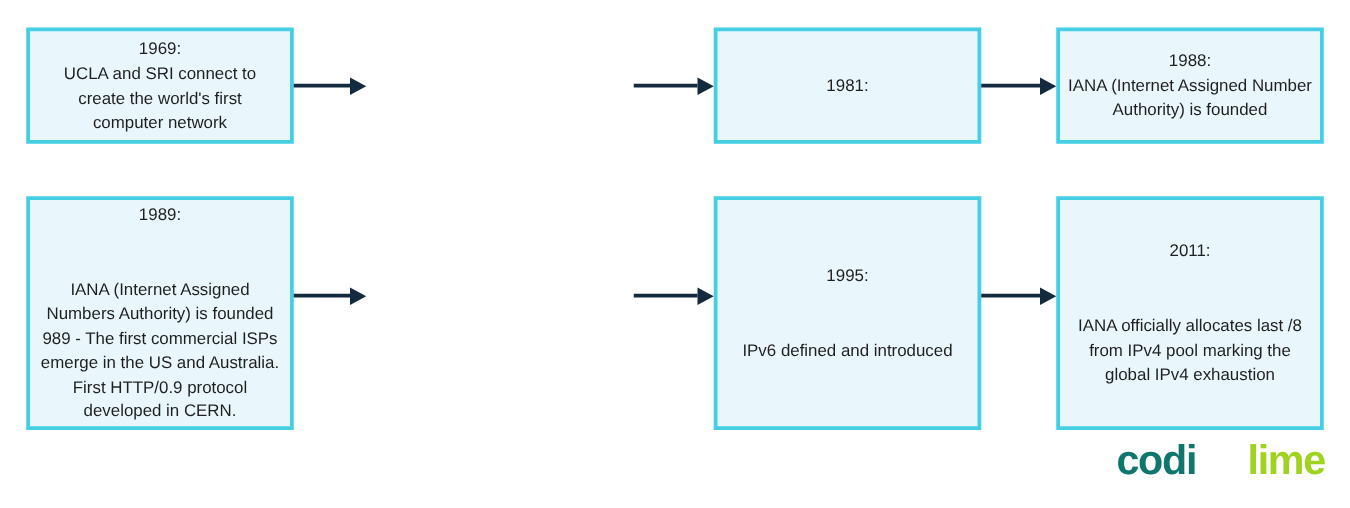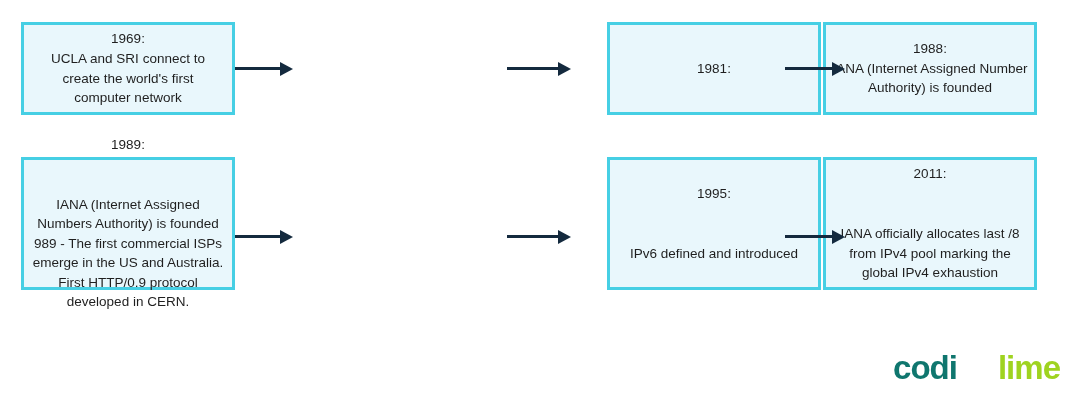--- a/index.html
+++ b/index.html
@@ -21,25 +21,25 @@
     flex-direction: column;
     align-items: center;
     justify-content: center;
     text-align: center;
     color: #1f1f1f;
     font-size: 13.5px;
     line-height: 1.45;
     padding: 4px 6px;
   }
   .row0 { top: 22px;  height: 93px; }
-  .row1 { top: 157px; height: 133px; gap: 40px; }
+  .row1 { top: 157px; height: 187px; gap: 40px; }
   .col0 { left: 21px; }
   .col1 { left: 293px; }
-  .col2 { left: 571px; margin-left: 36px; }
-  .col3 { left: 823px; }
+  .col2 { left: 571px; }
+  .col3 { left: 845px; }
   .box .text { white-space: pre-line; }
   .arrow {
     position: absolute;
     height: 3px;
     background: #142a3e;
   }
   .arrow::after {
     content: "";
     position: absolute;
     left: 100%;

